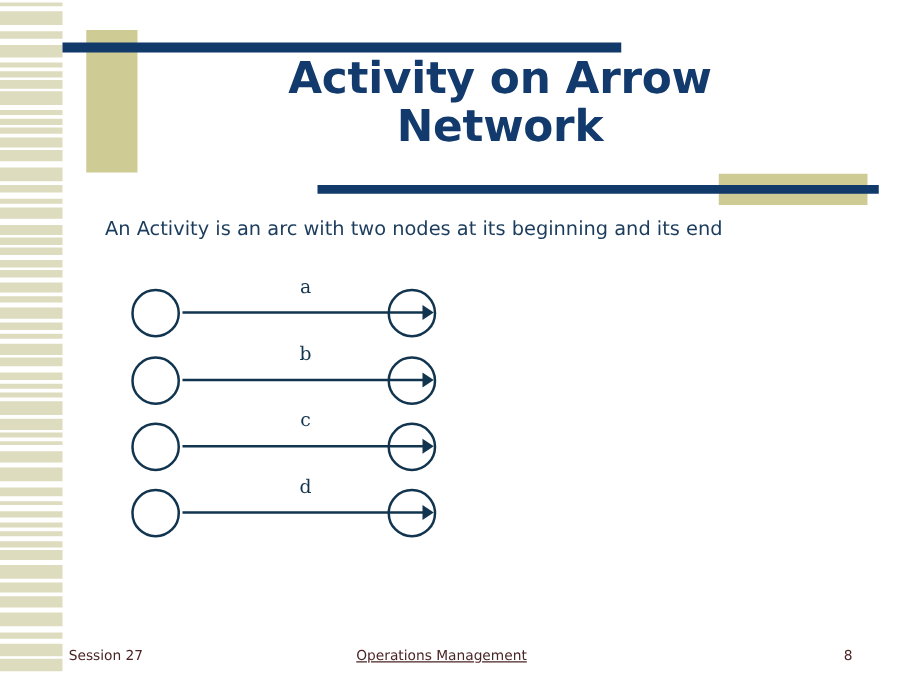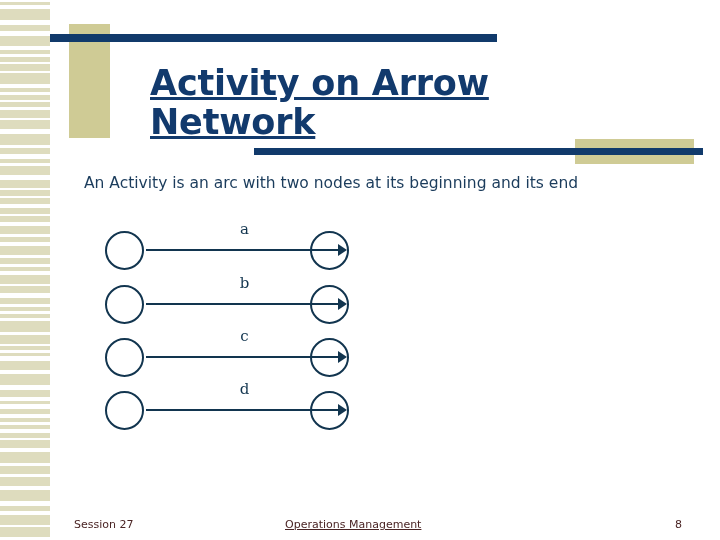--- a/index.html
+++ b/index.html
@@ -66,29 +66,29 @@
     position: absolute;
     left: 575px;
     top: 139px;
     width: 119px;
     height: 25px;
     background: #cfcb95;
   }
   #slide-title {
     position: absolute;
     left: 150px;
-    top: 64px;
+    top: 44px;
     width: 500px;
+    text-align: center;
     color: #123a6d;
     font-family: "DejaVu Sans", sans-serif;
     font-weight: bold;
     font-size: 35px;
     line-height: 1.12;
     letter-spacing: -0.2px;
-    text-decoration: underline;
   }
 
   
   #body-text {
     position: absolute;
     left: 40px;
     top: 173px;
     width: 660px;
     color: #1b3c5c;
     font-family: "DejaVu Sans", sans-serif;
@@ -156,21 +156,21 @@
 
   
   .footer-text {
     position: absolute;
     top: 519px;
     color: #4a2424;
     font-family: "DejaVu Sans", sans-serif;
     font-size: 11px;
     line-height: 1;
   }
-  #footer-session { left: 74px; }
+  #footer-session { left: 55px; }
   #footer-center  { left: 285px; text-decoration: underline; }
   #footer-page    { left: 675px; }
 </style>
 </head>
 <body>
 
 <div id="slide">
 
   <div id="stripe-band">
       <div class="stripe" style="top: 2px; height: 3px; background: rgb(222, 220, 190);"></div>

